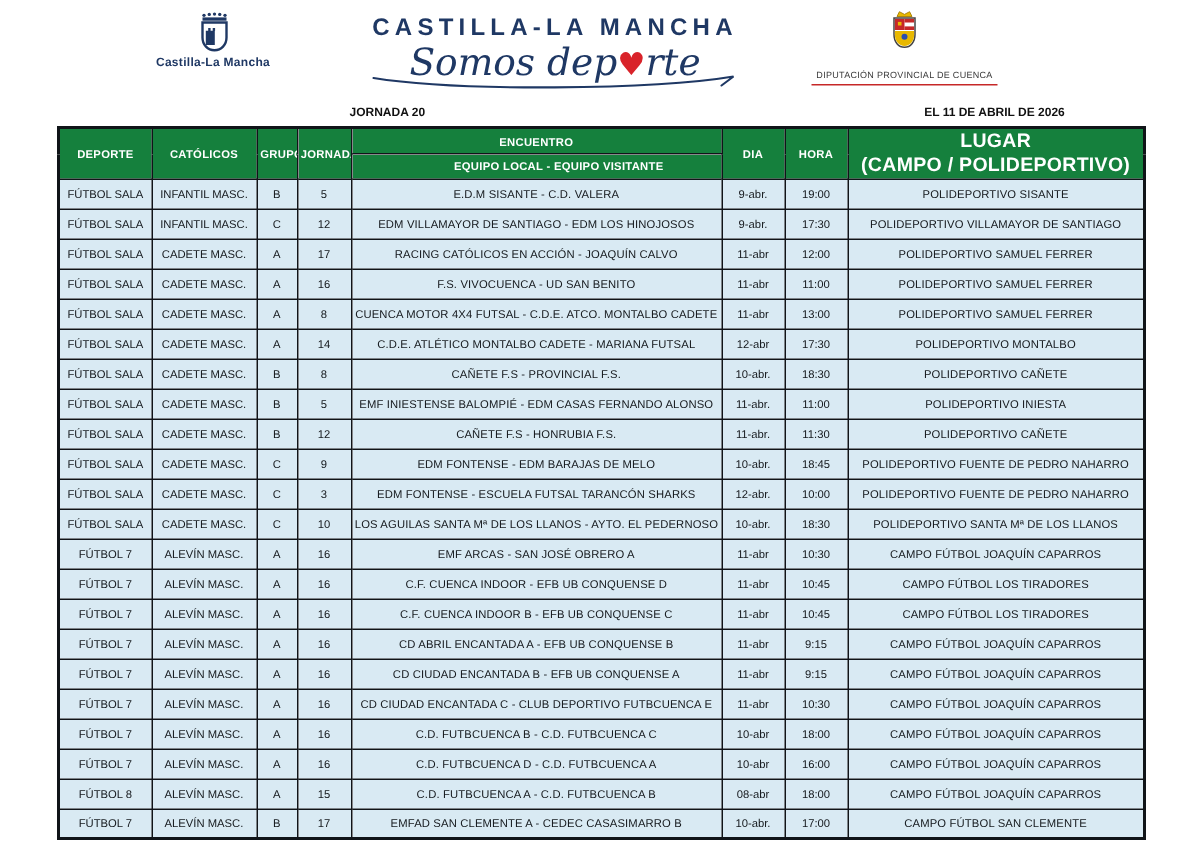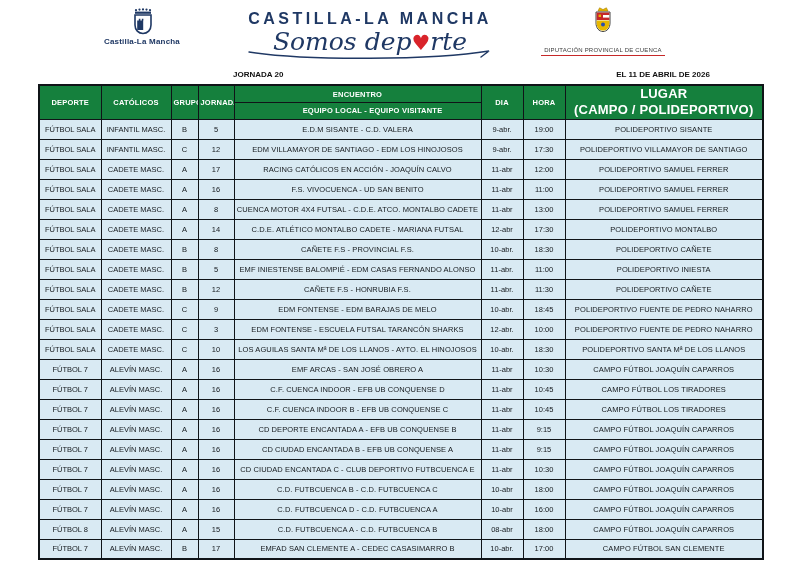--- a/index.html
+++ b/index.html
@@ -219,21 +219,21 @@
           <td class="c4">EDM FONTENSE - ESCUELA FUTSAL TARANCÓN SHARKS</td>
           <td class="c5">12-abr.</td>
           <td class="c6">10:00</td>
           <td class="c7">POLIDEPORTIVO FUENTE DE PEDRO NAHARRO</td>
         </tr>
         <tr>
           <td class="c0">FÚTBOL SALA</td>
           <td class="c1">CADETE MASC.</td>
           <td class="c2">C</td>
           <td class="c3">10</td>
-          <td class="c4">LOS AGUILAS SANTA Mª DE LOS LLANOS - AYTO. EL HINOJOSOS</td>
+          <td class="c4">LOS AGUILAS SANTA Mª DE LOS LLANOS - AYTO. EL PEDERNOSO</td>
           <td class="c5">10-abr.</td>
           <td class="c6">18:30</td>
           <td class="c7">POLIDEPORTIVO SANTA Mª DE LOS LLANOS</td>
         </tr>
         <tr>
           <td class="c0">FÚTBOL 7</td>
           <td class="c1">ALEVÍN MASC.</td>
           <td class="c2">A</td>
           <td class="c3">16</td>
           <td class="c4">EMF ARCAS - SAN JOSÉ OBRERO A</td>
@@ -259,21 +259,21 @@
           <td class="c4">C.F. CUENCA INDOOR B - EFB UB CONQUENSE C</td>
           <td class="c5">11-abr</td>
           <td class="c6">10:45</td>
           <td class="c7">CAMPO FÚTBOL LOS TIRADORES</td>
         </tr>
         <tr>
           <td class="c0">FÚTBOL 7</td>
           <td class="c1">ALEVÍN MASC.</td>
           <td class="c2">A</td>
           <td class="c3">16</td>
-          <td class="c4">CD DEPORTE ENCANTADA A - EFB UB CONQUENSE B</td>
+          <td class="c4">CD ABRIL ENCANTADA A - EFB UB CONQUENSE B</td>
           <td class="c5">11-abr</td>
           <td class="c6">9:15</td>
           <td class="c7">CAMPO FÚTBOL JOAQUÍN CAPARROS</td>
         </tr>
         <tr>
           <td class="c0">FÚTBOL 7</td>
           <td class="c1">ALEVÍN MASC.</td>
           <td class="c2">A</td>
           <td class="c3">16</td>
           <td class="c4">CD CIUDAD ENCANTADA B - EFB UB CONQUENSE A</td>

